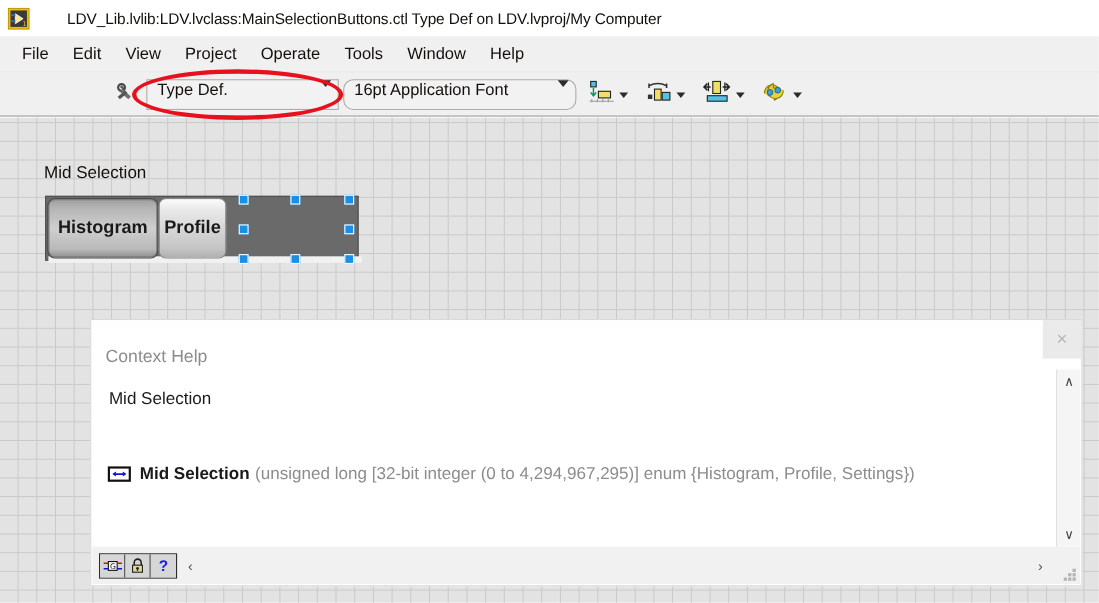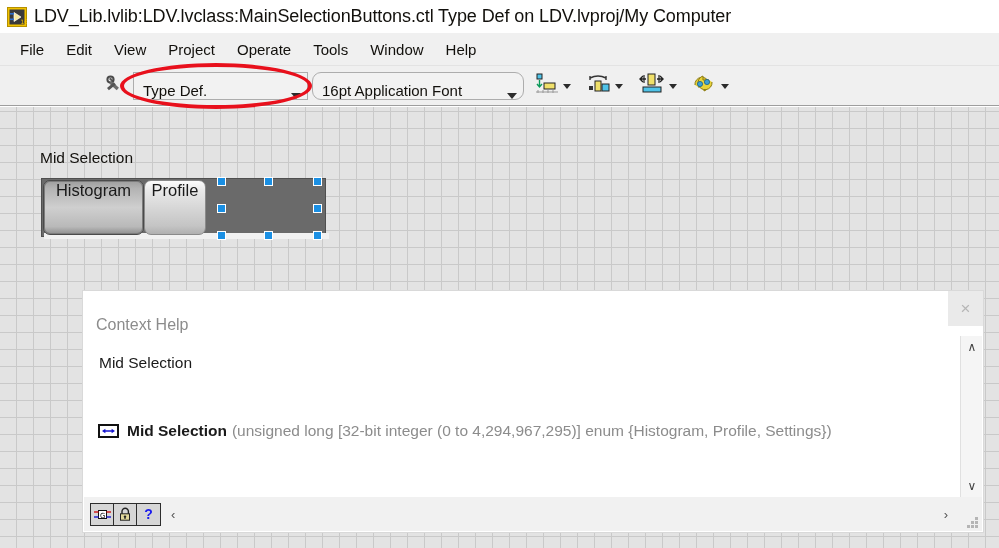--- a/index.html
+++ b/index.html
@@ -28,24 +28,25 @@
     align-items: center;
     padding-left: 7px;
   }
   .title-icon {
     width: 20px; height: 20px;
     margin-right: 7px;
     flex: 0 0 auto;
     position: relative;
   }
   .title-text {
-    font-size: 18px;
+    font-size: 14px;
     color: #12100c;
     white-space: nowrap;
     letter-spacing: -0.1px;
+    margin-left: 27px;
   }
 
   
   .menubar {
     position: absolute;
     left: 0; top: 33px;
     width: 999px; height: 33px;
     background: #f0f0f0;
     display: flex;
     align-items: center;
@@ -75,21 +76,21 @@
     left: 104px; top: 74px;
     width: 24px; height: 24px;
   }
 
   .combo {
     position: absolute;
     height: 28px;
     background: #f2f2f2;
     border: 1px solid #adadad;
     display: flex;
-    align-items: flex-end;
+    align-items: flex-start;
     justify-content: space-between;
     padding: 0 6px 0 9px;
     cursor: default;
   }
   .combo .combo-label {
     font-size: 15px;
     color: #12100c;
     white-space: nowrap;
   }
   .combo .caret {
@@ -148,25 +149,27 @@
   .seg-control {
     position: absolute;
     left: 43px; top: 180px;
     height: 55px;
     display: flex;
     align-items: stretch;
   }
   .seg-btn {
     position: relative;
     display: flex;
+    align-items: center;
     justify-content: center;
     font-size: 16.5px;
     color: #1a1a1a;
     cursor: default;
     border-radius: 7px;
+    font-weight: bold;
   }
   .seg-btn .seg-text { position: relative; z-index: 2; }
 
   
   .seg-btn.pressed {
     width: 101px;
     background: linear-gradient(to bottom, #9e9e9e 0%, #b3b3b3 14%, #cfcfcf 50%, #b9b9b9 86%, #8f8f8f 100%);
     border: 1px solid #4a4a4a;
     box-shadow: inset 0 0 0 1px #7c7c7c;
   }

